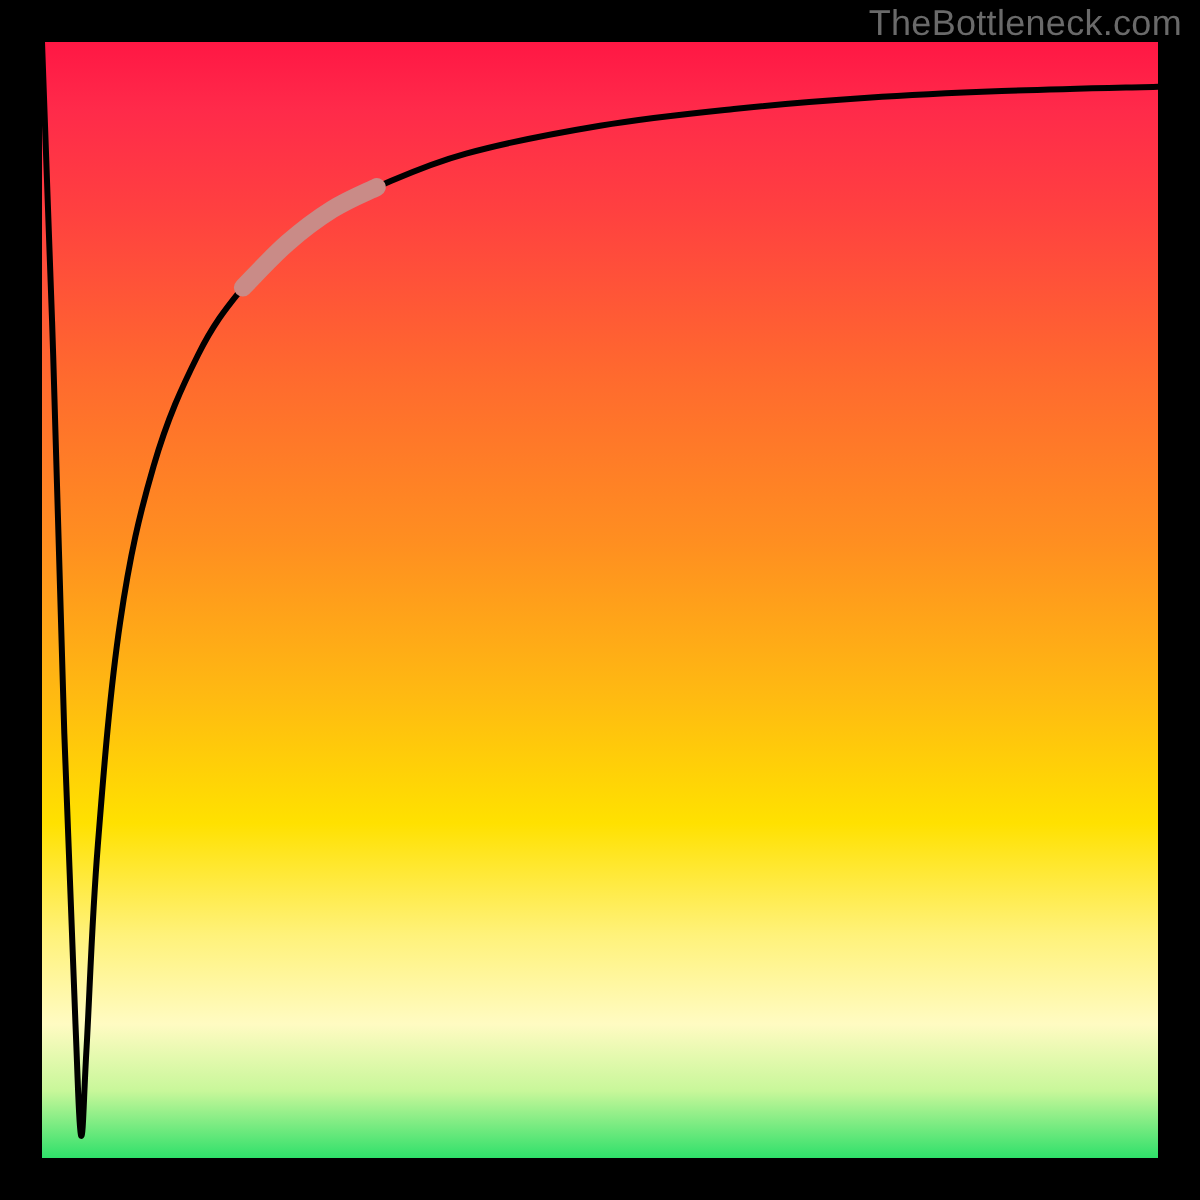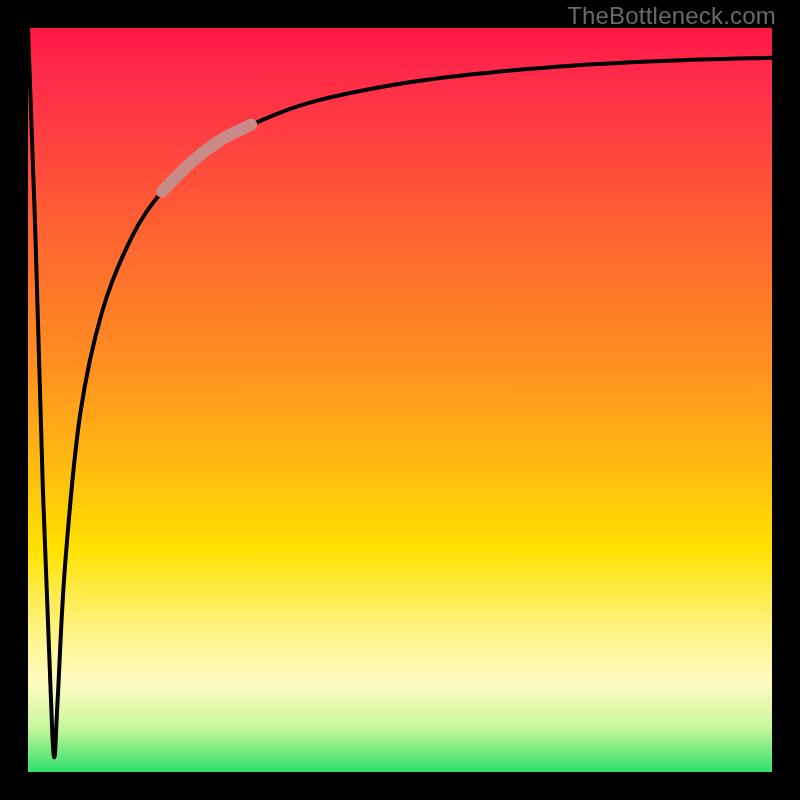--- a/index.html
+++ b/index.html
@@ -34,21 +34,21 @@
       #ffe100 70%,
       #fff27a 80%,
       #fffbc2 88%,
       #c8f79a 94%,
       #2fe06a 100%
     );
   }
   .watermark {
     position: absolute;
     top: 2px;
-    right: 24px;
+    right: 12px;
     color: #6a6a6a;
     font-size: 24px;
     font-weight: 500;
     letter-spacing: 0.2px;
     user-select: none;
   }
   svg.curve {
     position: absolute;
     left: 0;
     top: 0;

